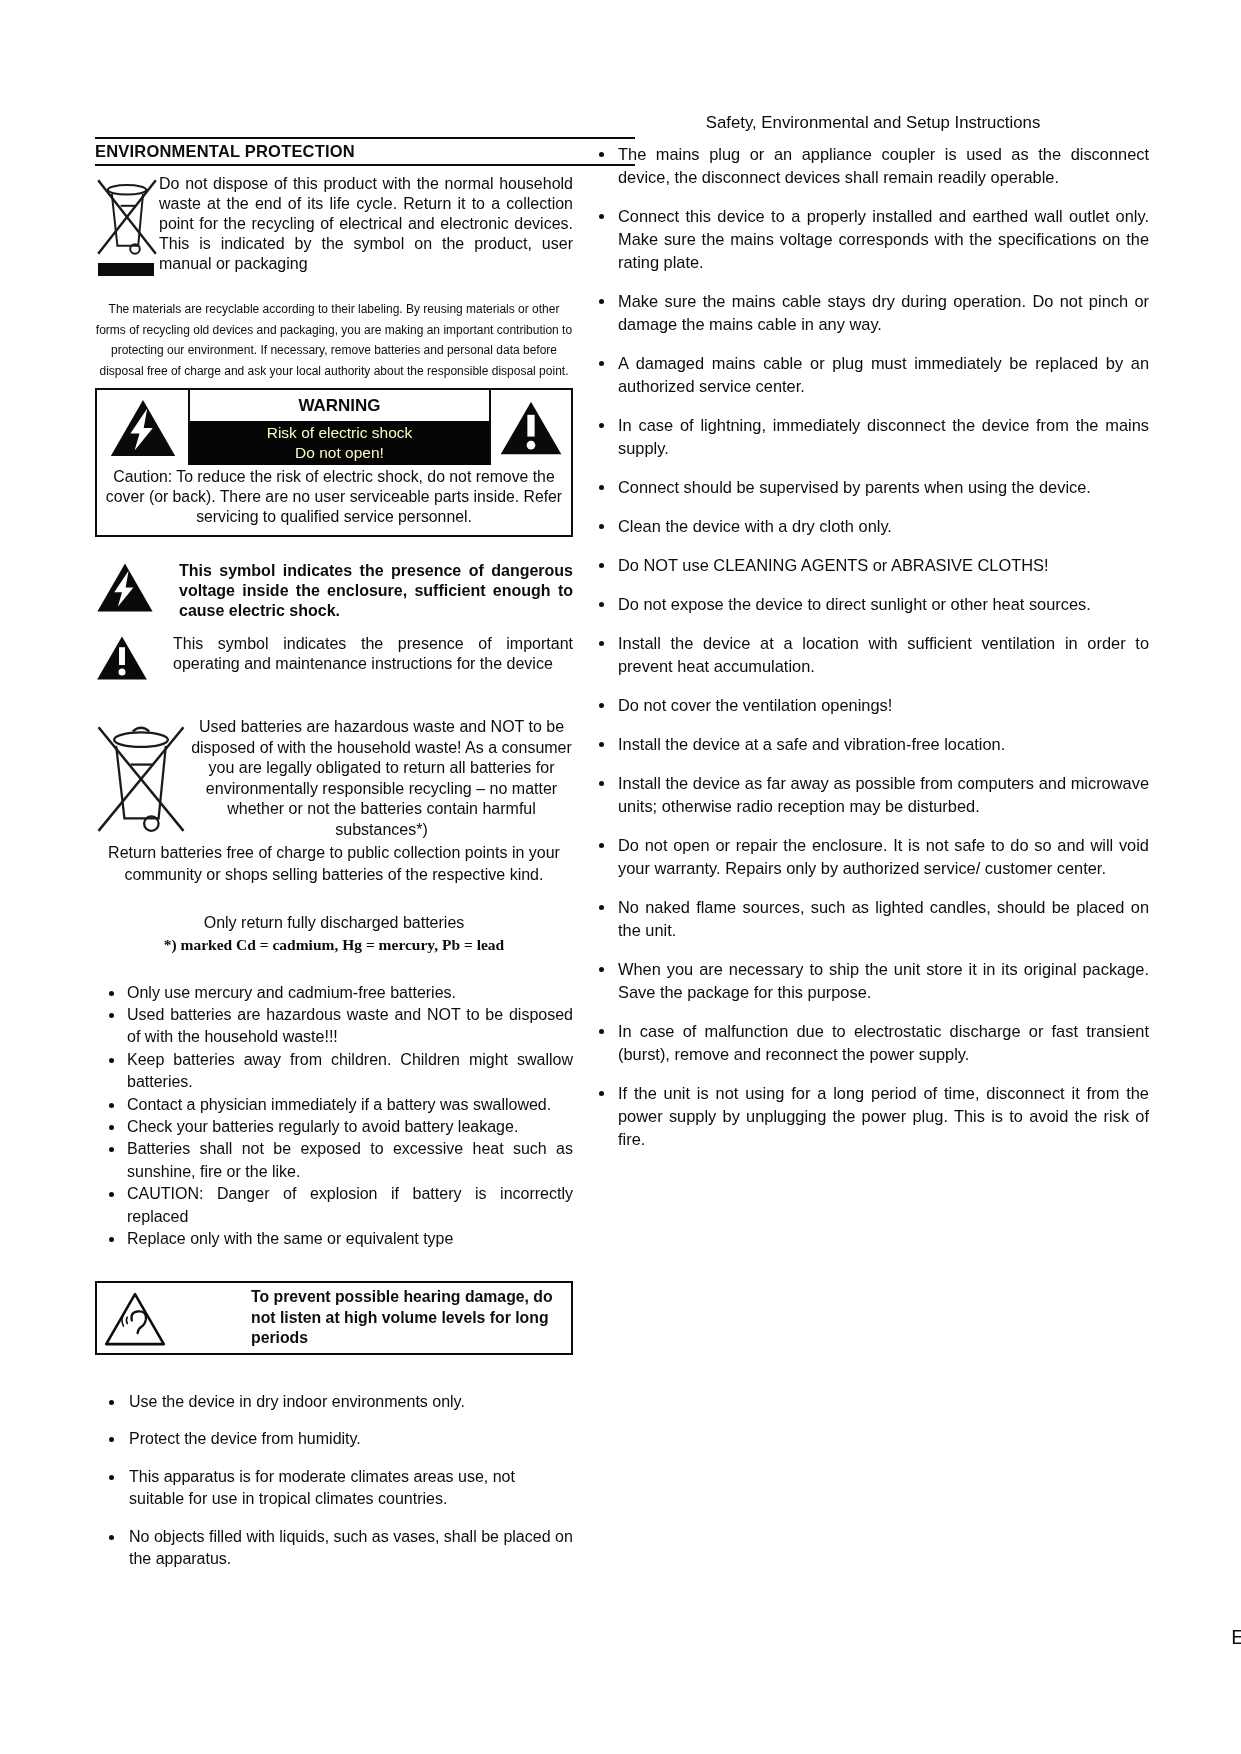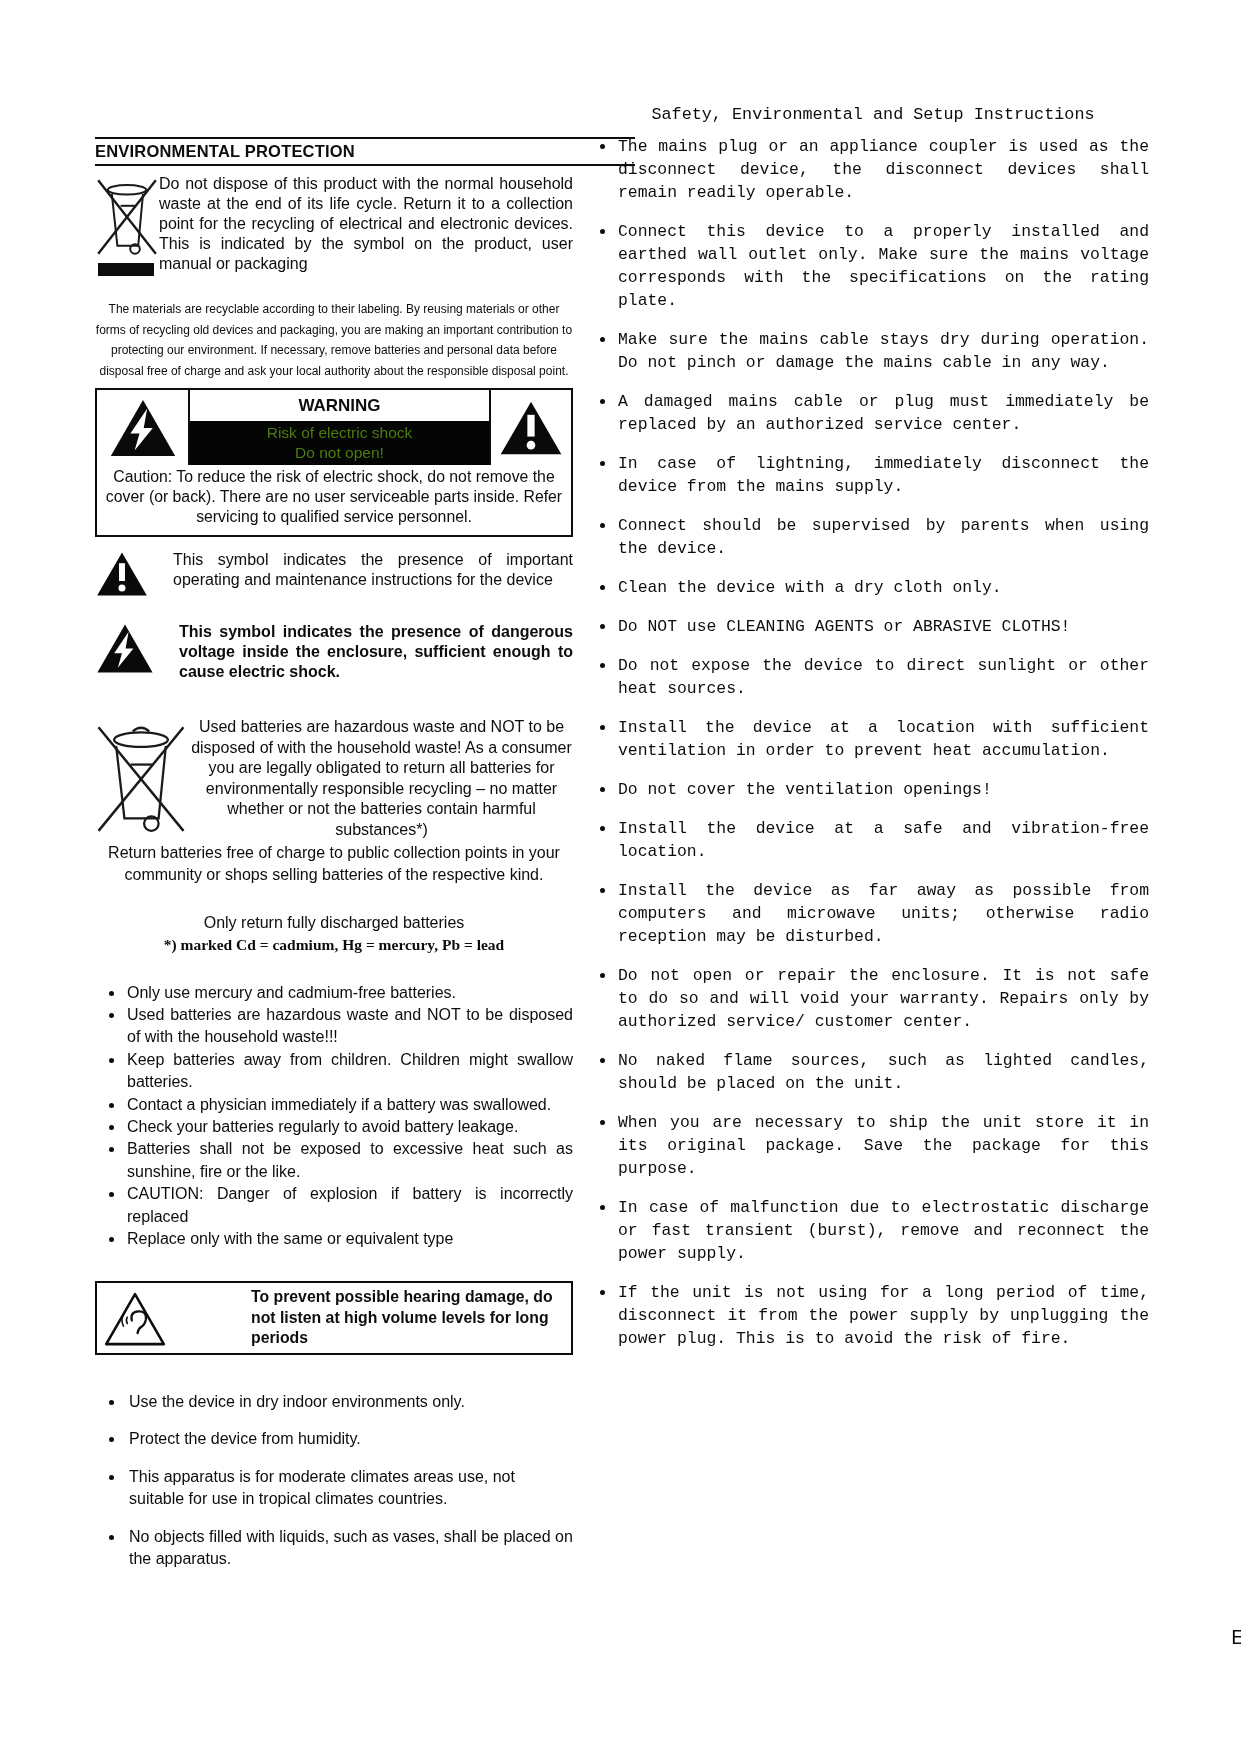--- a/index.html
+++ b/index.html
@@ -6,21 +6,21 @@
   .page{
     position:relative;
     width:1241px;height:1754px;
     background:#ffffff;
     color:#0d0d0d;
     font-family:"Liberation Sans", sans-serif;
     overflow:hidden;
   }
   
   .col-left{position:absolute;left:95px;top:137px;width:478px;}
-  .col-right{position:absolute;left:597px;top:104px;width:552px;font-family:Liberation Mono, monospace;}
+  .col-right{position:absolute;left:597px;top:112px;width:552px;}
   p{margin:0;}
   ul{margin:0;padding:0;list-style-position:outside;}
 
   
   .env-header{width:540px;border-top:2.5px solid #0d0d0d;border-bottom:2px solid #0d0d0d;padding:2px 0 3px;}
   .env-title{font-weight:bold;font-size:16.5px;line-height:20px;letter-spacing:.2px;width:478px;}
 
   .weee-block{position:relative;margin-top:8px;min-height:118px;}
   .weee-icon-wrap{position:absolute;left:0;top:3px;width:64px;}
   .weee-bar{width:56px;height:13px;background:#0d0d0d;margin:6px 0 0 3px;}
@@ -28,21 +28,21 @@
 
   .materials{margin-top:7px;font-size:12px;line-height:20.5px;text-align:center;}
 
   .warning-box{margin-top:7px;border:2px solid #0d0d0d;}
   .warning-grid{display:grid;grid-template-columns:93px 1fr 82px;}
   .wcell{display:flex;align-items:center;justify-content:center;}
   .wcell-left{border-right:2px solid #0d0d0d;padding:6px 4px;}
   .wcell-right{border-left:2px solid #0d0d0d;padding:6px 2px;}
   .wcell-mid{display:flex;flex-direction:column;}
   .warning-title{font-weight:bold;font-size:17px;line-height:20px;text-align:center;padding:6px 0 5px;}
-  .warning-black{background:#050505;color:#4d7c0f;text-align:center;font-size:15.5px;line-height:19.5px;padding:2px 0 3px;}
+  .warning-black{background:#050505;color:#fef9c3;text-align:center;font-size:15.5px;line-height:19.5px;padding:2px 0 3px;}
   .warning-caution{font-size:15.8px;line-height:20px;text-align:center;padding:2px 6px 8px;}
 
   .symbol-row{display:flex;align-items:flex-start;margin-top:24px;}
   .symbol-row.second{margin-top:13px;}
   .sym-icon{flex:0 0 auto;}
   .sym-text{margin-left:24px;font-size:16px;line-height:20px;text-align:justify;}
   .bold{font-weight:bold;}
 
   .battery-block{position:relative;margin-top:35px;min-height:120px;}
   .battery-icon-wrap{position:absolute;left:0;top:2px;width:92px;}
@@ -119,39 +119,39 @@
           <svg width="66" height="58" viewBox="0 0 100 88">
             <path d="M50 4 L96 84 L4 84 Z" fill="#0a0a0a"></path>
             <rect x="44.5" y="24" width="11" height="33" fill="#fff"></rect>
             <circle cx="50" cy="70" r="6.5" fill="#fff"></circle>
           </svg>
         </div>
       </div>
       <div class="warning-caution">Caution: To reduce the risk of electric shock, do not remove the cover (or back). There are no user serviceable parts inside. Refer servicing to qualified service personnel.</div>
     </div>
 
+    <div class="symbol-row">
+      <div class="sym-icon">
+        <svg width="60" height="53" viewBox="0 0 100 88">
+          <path d="M50 4 L96 84 L4 84 Z" fill="#0a0a0a"></path>
+          <path d="M56 16 L32 52 L45 52 L38 76 L64 44 L51 44 Z" fill="#fff"></path>
+        </svg>
+      </div>
+      <p class="sym-text bold">This symbol indicates the presence of dangerous voltage inside the enclosure, sufficient enough to cause electric shock.</p>
+    </div>
+
     <div class="symbol-row second">
       <div class="sym-icon">
         <svg width="54" height="48" viewBox="0 0 100 88">
           <path d="M50 4 L96 84 L4 84 Z" fill="#0a0a0a"></path>
           <rect x="44.5" y="24" width="11" height="33" fill="#fff"></rect>
           <circle cx="50" cy="70" r="6.5" fill="#fff"></circle>
         </svg>
       </div>
       <p class="sym-text">This symbol indicates the presence of important operating and maintenance instructions for the device</p>
-    </div>
-
-    <div class="symbol-row">
-      <div class="sym-icon">
-        <svg width="60" height="53" viewBox="0 0 100 88">
-          <path d="M50 4 L96 84 L4 84 Z" fill="#0a0a0a"></path>
-          <path d="M56 16 L32 52 L45 52 L38 76 L64 44 L51 44 Z" fill="#fff"></path>
-        </svg>
-      </div>
-      <p class="sym-text bold">This symbol indicates the presence of dangerous voltage inside the enclosure, sufficient enough to cause electric shock.</p>
     </div>
 
     <div class="battery-block">
       <div class="battery-icon-wrap">
         <svg width="92" height="116" viewBox="0 0 88 112" fill="none" stroke="#1a1a1a">
           <path d="M36 12 q8 -7 16 0" stroke-width="2.2"></path>
           <ellipse cx="44" cy="20" rx="26" ry="7" stroke-width="2.2"></ellipse>
           <path d="M20 26 L28 96 L61 96 L68 26" stroke-width="2.2"></path>
           <line x1="34" y1="44" x2="56" y2="44" stroke-width="2.2"></line>
           <circle cx="54" cy="101" r="7" stroke-width="2.2"></circle>

